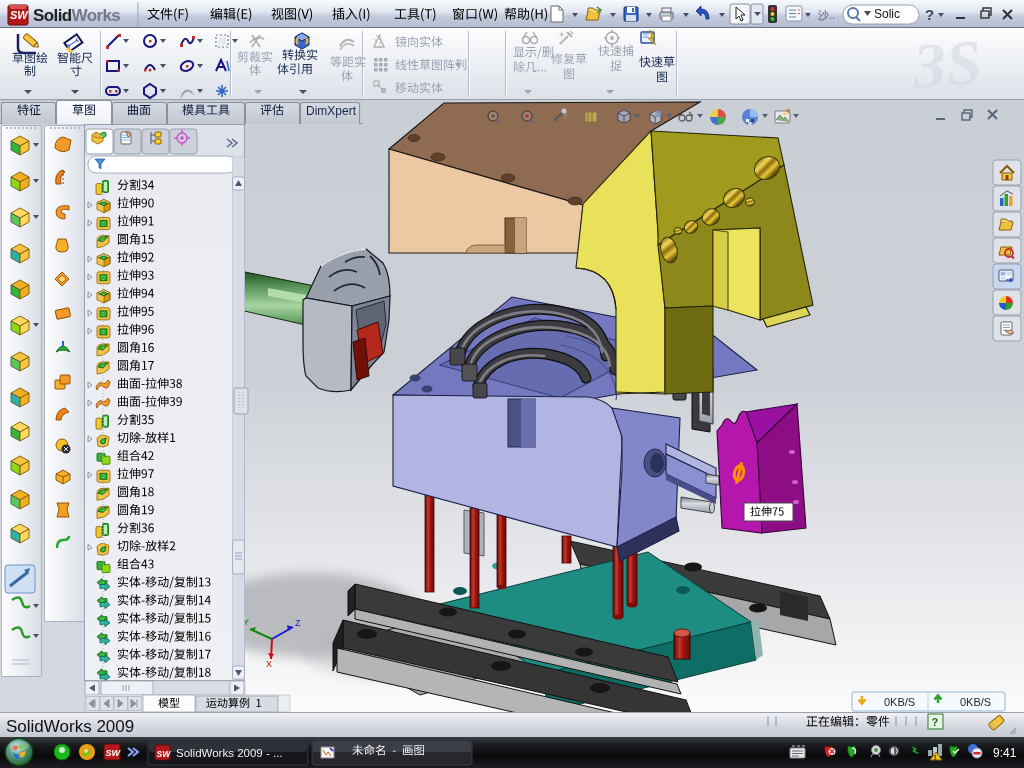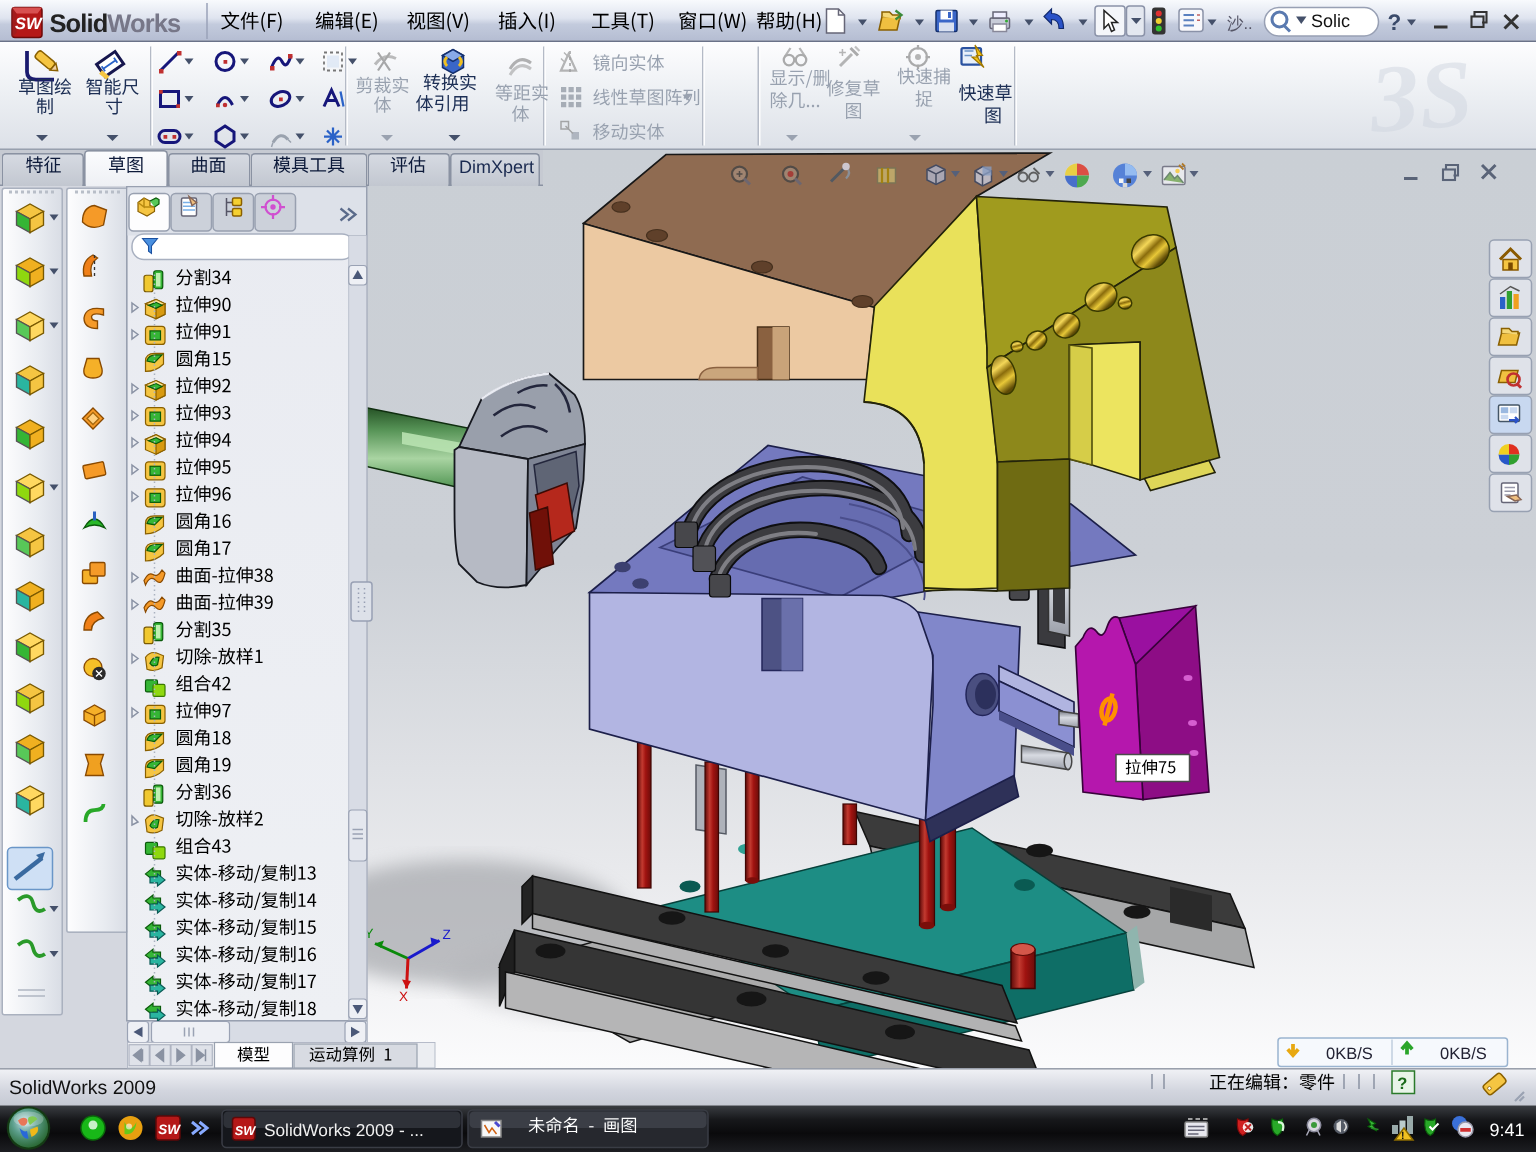--- a/index.html
+++ b/index.html
@@ -5,21 +5,21 @@
 html,body{width:1024px;height:768px;overflow:hidden;font-family:"Liberation Sans",sans-serif;position:relative;background:#d8dae0}
 .abs{position:absolute}
 #titlebar{left:0;top:0;width:1024px;height:28px;background:linear-gradient(#f8fafd,#dfe4ef 45%,#c3cbdd 60%,#b5bdd2);border-bottom:1px solid #6a7288}
 #toolbar{left:0;top:28px;width:1024px;height:72px;background:linear-gradient(#fdfdfe,#eceff3 50%,#dde1e8);border-bottom:1px solid #98a0ae}
 #tabstrip{left:0;top:100px;width:362px;height:24px;background:#c6cad2;border-bottom:1px solid #8a92a2}
 .tab{position:absolute;top:2px;height:22px;border:1px solid #8a92a2;border-bottom:none;background:linear-gradient(#d6dae2,#c2c7d0);border-radius:3px 3px 0 0}
 .tabactive{background:linear-gradient(#fbfcfe,#eef0f4);height:24px;top:0;z-index:3}
 #leftpanel{left:0;top:124px;width:245px;height:588px;background:#d4d7df}
 .vtb{position:absolute;background:linear-gradient(90deg,#fdfdfe,#e9ecf1 60%,#d9dde5);border:1px solid #aab1bf;border-radius:2px}
 #tree{position:absolute;left:84px;top:0px;width:161px;height:557px;background:linear-gradient(#e9ebf1,#eef0f4);border:1px solid #98a0b0}
-#statusbar{left:0;top:712px;width:1024px;height:25px;background:linear-gradient(#f0f1f5,#d2d5de 60%,#c6cad4);border-top:1px solid #9aa0ac;font-size:13px;color:#111}
+#statusbar{left:0;top:712px;width:1024px;height:25px;background:linear-gradient(#f0f1f5,#d2d5de 60%,#c6cad4);border-top:1px solid #9aa0ac;font-size:17px;color:#111}
 #taskbar{left:0;top:737px;width:1024px;height:31px;background:linear-gradient(#3a3d42,#17181b 30%,#0a0a0c 60%,#1d1e22);}
 </style></head><body>
 <svg class="abs" style="left:240px;top:100px" width="784" height="612" viewBox="240 100 784 612">
 <defs>
 <linearGradient id="vbg" x1="0" y1="0" x2="0" y2="1">
 <stop offset="0" stop-color="#cacfd5"></stop>
         <stop offset="0.45" stop-color="#ccd0d6"></stop>
 <stop offset="0.78" stop-color="#e8e9ec"></stop>
         <stop offset="1" stop-color="#fbfbfc"></stop>
 </linearGradient>

